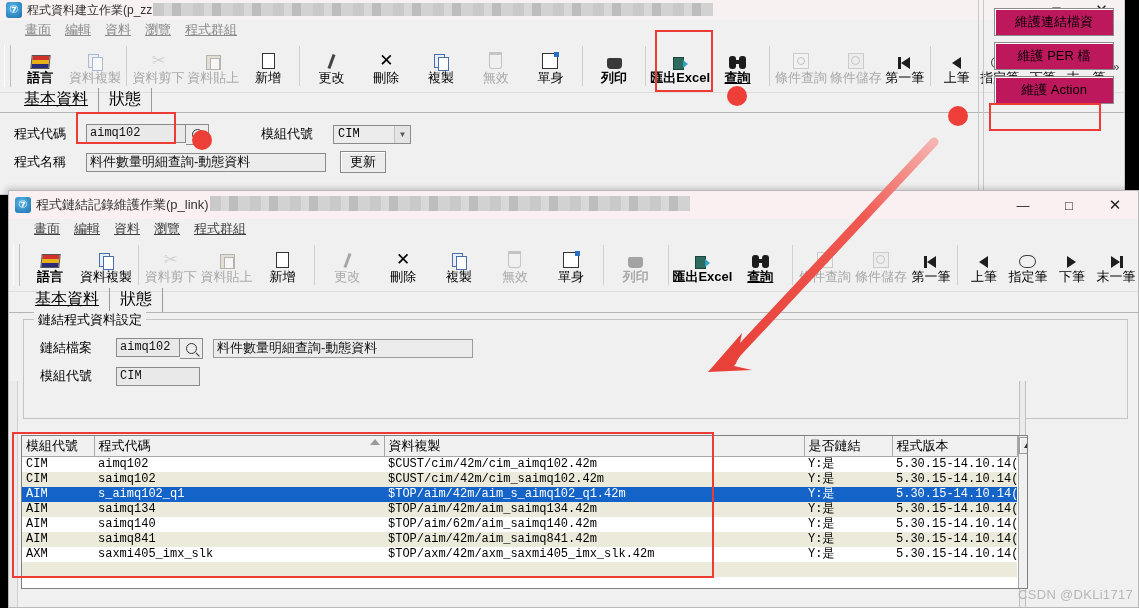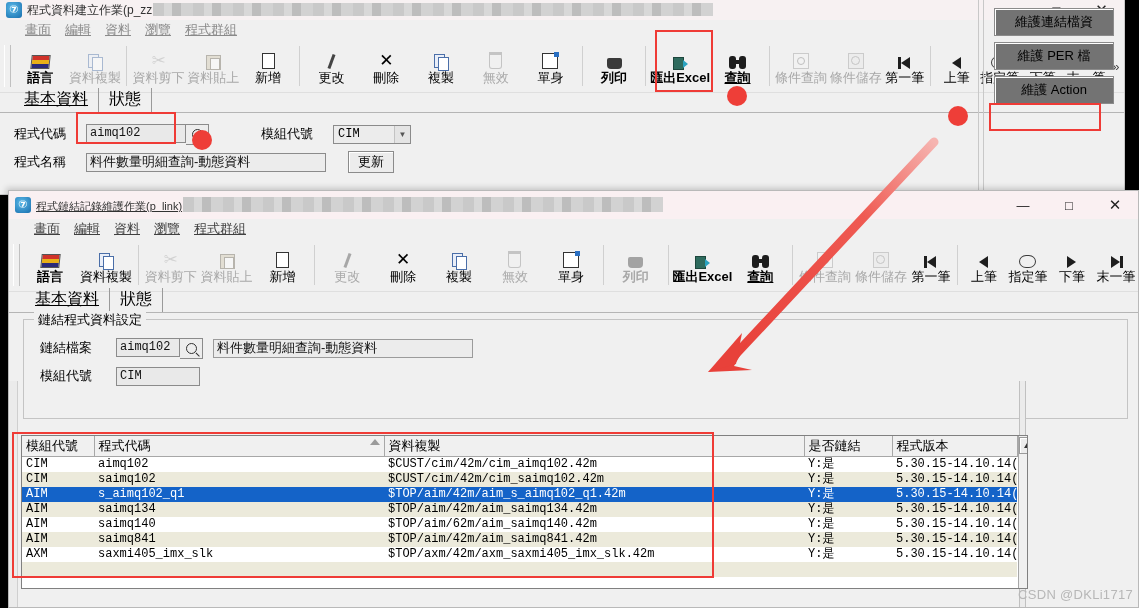--- a/index.html
+++ b/index.html
@@ -70,31 +70,31 @@
              background:#303030;transform:rotate(45deg);}
   .combo{height:19px;width:78px;border:1px solid #8b8b8b;background:#ececec;display:flex;
          align-items:center;box-sizing:border-box;}
   .combo .val{flex:1;padding-left:4px;font-family:"Liberation Mono",monospace;font-size:12px;}
   .combo .arw{width:15px;height:17px;display:flex;align-items:center;justify-content:center;
               font-size:8px;color:#555;border-left:1px solid #c3c3c3;background:#e4e4e4;}
   .btn{border:1px solid #8b8b8b;background:#ececec;font-size:13px;padding:1px 9px;
        box-shadow:inset 1px 1px 0 #fff;}
   .sidebtns{position:absolute;right:10px;top:8px;width:120px;
             display:flex;flex-direction:column;gap:6px;}
-  .sidebtn{height:26px;border:1px solid #8b8b8b;background:#737373;display:flex;
+  .sidebtn{height:26px;border:1px solid #8b8b8b;background:#be185d;display:flex;
            align-items:center;justify-content:center;font-size:13px;
            box-shadow:inset 1px 1px 0 #fff;}
   .vsplit{position:absolute;right:140px;top:0;bottom:0;width:4px;
           border-left:1px solid #c8c8c8;border-right:1px solid #c8c8c8;}
 
   
   #win2{left:8px;top:190px;width:1131px;height:418px;background:#f0f0f0;
         border:1px solid #b9b9b9;box-shadow:-2px -2px 6px rgba(0,0,0,.18);}
   #win2 .titlebar{height:28px;background:#faf0f2;}
-  #win2 .tb-title{font-size:11px;text-decoration:underline;}
+  #win2 .tb-title{font-size:13px;}
   #win2 .wincontrols .wc{width:46px;height:28px;}
 
   .w2-tabrow{height:20px;display:flex;align-items:flex-end;padding-left:16px;
              border-bottom:1px solid #b5b5b5;}
   .gbox{margin:6px 10px 0 14px;border:1px solid #c4c4c4;position:relative;
         height:98px;background:#f0f0f0;}
   .gbox .legend{position:absolute;top:-9px;left:10px;background:#f0f0f0;padding:0 4px;font-size:13px;}
   .gbox .inner{padding:14px 0 0 16px;}
 
   .tablewrap{position:absolute;left:12px;top:244px;width:1005px;height:152px;
@@ -331,21 +331,21 @@
       </div>
       <div class="flabel" style="width:92px;text-align:center;margin-left:32px">模組代號</div>
       <div class="combo">
         <span class="val">CIM</span>
         <span class="arw">▼</span>
       </div>
     </div>
     <div class="frow">
       <div class="flabel">程式名稱</div>
       <div class="finput white" style="width:240px;font-family:'Liberation Sans',sans-serif;font-size:13px">料件數量明細查詢-動態資料</div>
-      <div class="btn" style="margin-left:22px">更新</div>
+      <div class="btn" style="margin-left:14px">更新</div>
     </div>
   </div>
 
   <div class="vsplit"></div>
   <div class="sidebtns" id="w1side">
       <div class="sidebtn">維護連結檔資</div>
       <div class="sidebtn">維護 PER 檔</div>
       <div class="sidebtn">維護 Action</div>
     </div>
 </div>

